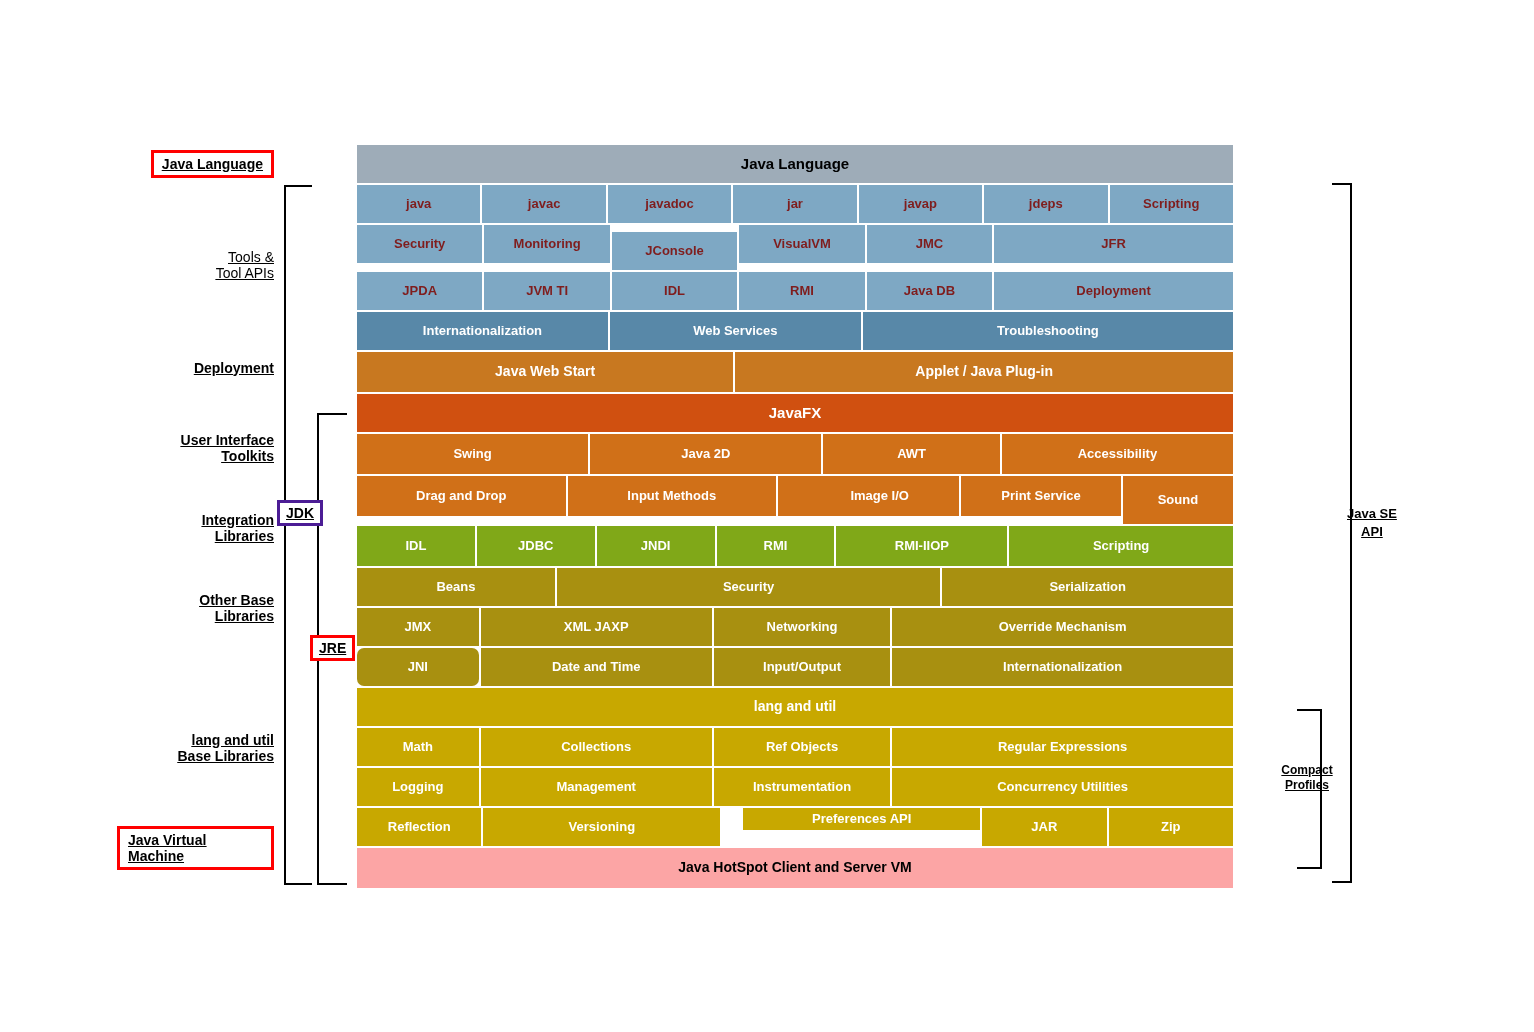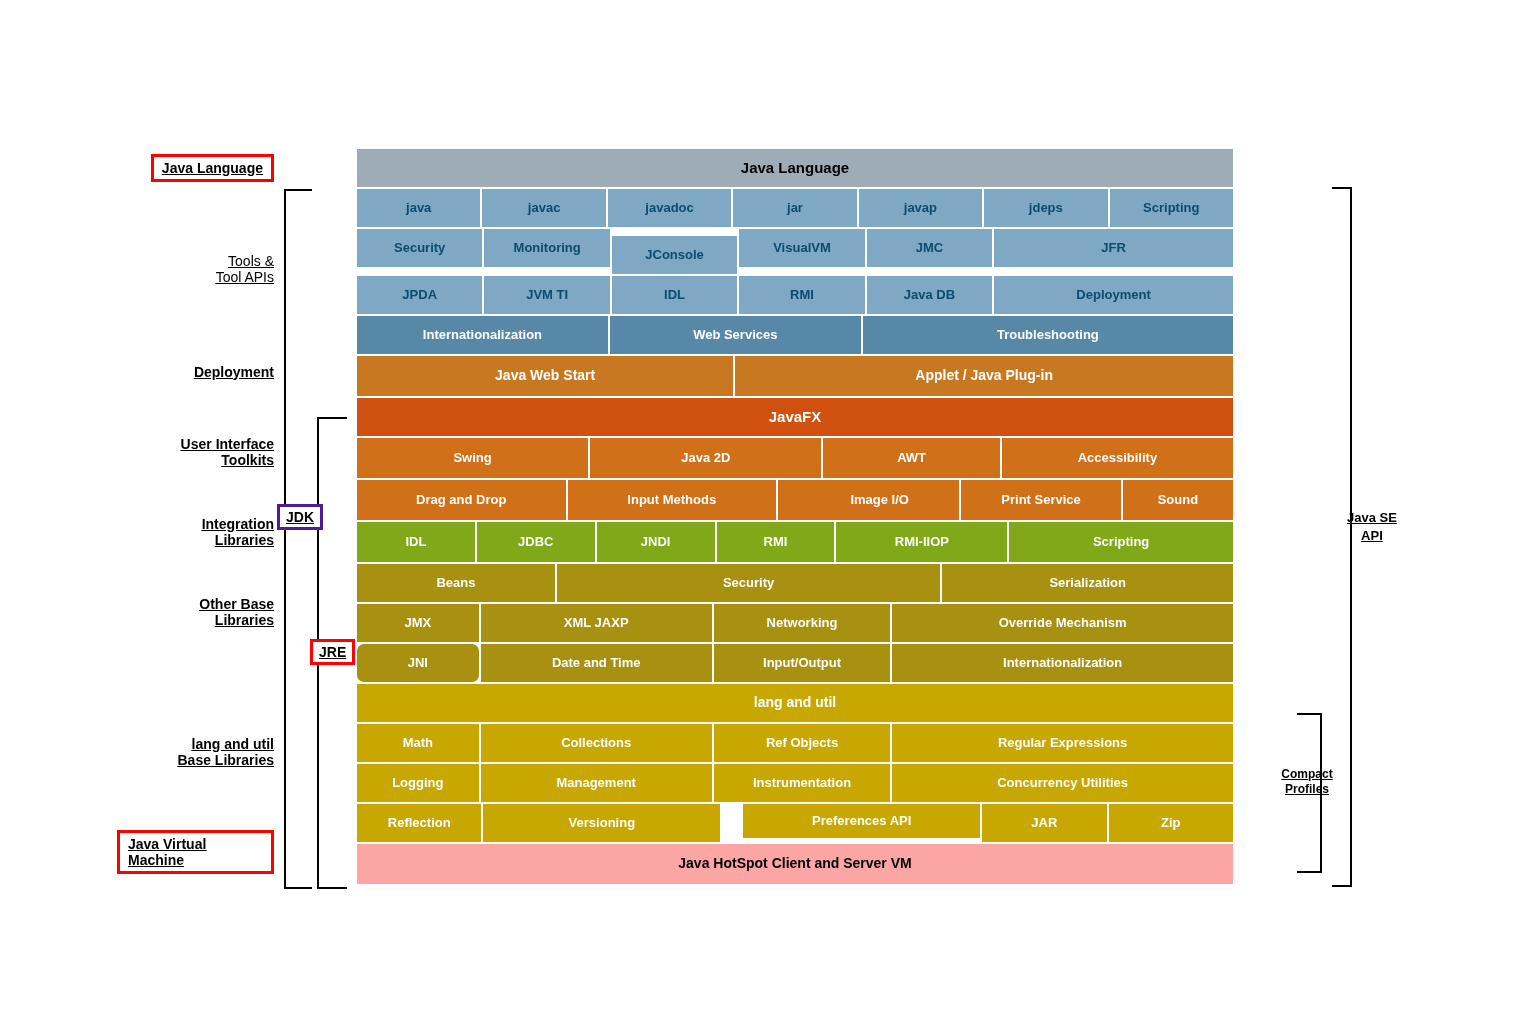--- a/index.html
+++ b/index.html
@@ -164,21 +164,21 @@
         <div class="cell orange" style="flex:2; height:40px;">Java 2D</div>
         <div class="cell orange" style="flex:1.5; height:40px;">AWT</div>
         <div class="cell orange" style="flex:2; height:40px;">Accessibility</div>
       </div>
 
       <div class="row" style="display:flex; gap:2px;">
         <div class="cell orange" style="flex:2; height:40px;">Drag and Drop</div>
         <div class="cell orange" style="flex:2; height:40px;">Input Methods</div>
         <div class="cell orange" style="flex:1.5; height:40px;padding-left:28px;">Image I/O</div>
         <div class="cell orange" style="flex:1.5; height:40px;">Print Service</div>
-        <div class="cell orange" style="flex:1; height:40px;">Sound</div>
+        <div class="cell orange" style="flex:1; height:48px;">Sound</div>
       </div>
 
       <div class="row" style="display:flex; gap:2px;">
         <div class="cell green" style="flex:1; height:40px;">IDL</div>
         <div class="cell green" style="flex:1; height:40px;">JDBC</div>
         <div class="cell green" style="flex:1; height:40px;">JNDI</div>
         <div class="cell green" style="flex:1; height:40px;">RMI</div>
         <div class="cell green" style="flex:1.5; height:40px;">RMI-IIOP</div>
         <div class="cell green" style="flex:2; height:40px;">Scripting</div>
       </div>
@@ -217,21 +217,21 @@
       <div class="row" style="display:flex; gap:2px;">
         <div class="cell yellow" style="flex:1; height:38px;">Logging</div>
         <div class="cell yellow" style="flex:2; height:38px;">Management</div>
         <div class="cell yellow" style="flex:1.5; height:38px;">Instrumentation</div>
         <div class="cell yellow" style="flex:3; height:38px;">Concurrency Utilities</div>
       </div>
 
       <div class="row" style="display:flex; gap:2px;">
         <div class="cell yellow" style="flex:1; height:38px;">Reflection</div>
         <div class="cell yellow" style="flex:2; height:38px;">Versioning</div>
-        <div class="cell yellow" style="flex:2; height:34px;margin-left:21px;">Preferences API</div>
+        <div class="cell yellow" style="flex:2; height:22px;margin-left:21px;">Preferences API</div>
         <div class="cell yellow" style="flex:1; height:38px;">JAR</div>
         <div class="cell yellow" style="flex:1; height:38px;">Zip</div>
       </div>
 
       <div class="row" style="display:flex; gap:2px;">
         <div class="cell lime" style="flex:1; height:40px; font-size:14px; color:#000;">Java HotSpot Client and Server VM</div>
       </div>
 
     </div>
 
@@ -246,21 +246,21 @@
       <div style="position:relative; width:90px; display:flex; flex-direction:column; justify-content:center; align-items:center;">
         <div style="position:absolute; top:38px; left:5px; width:20px; height:700px; border-right:2px solid #000; border-top:2px solid #000; border-bottom:2px solid #000;"></div>
         <div style="position:absolute; top:360px; left:20px; font-size:13px; font-weight:bold; text-decoration:underline; text-align:center; line-height:1.4;">Java SE<br>API</div>
       </div>
     </div>
 
   </div>
 </div>
 
 <style>
-  .blue { background: #7ea8c4; color: #0c4a6e; }
+  .blue { background: #7ea8c4; color: #7f1d1d; }
   .blue-mid { background: #5888a8; color: #fff; }
   .gray { background: #9eacb8; color: #000; }
   .orange-dark { background: #c87820; color: #fff; }
   .orange-red { background: #d05010; color: #fff; }
   .orange { background: #d07018; color: #fff; }
   .green { background: #80a818; color: #fff; }
   .yellow-dark { background: #a89010; color: #fff; }
   .yellow { background: #c8a800; color: #fff; }
   .lime { background: #fca5a5; color: #000; }
   .cell {

